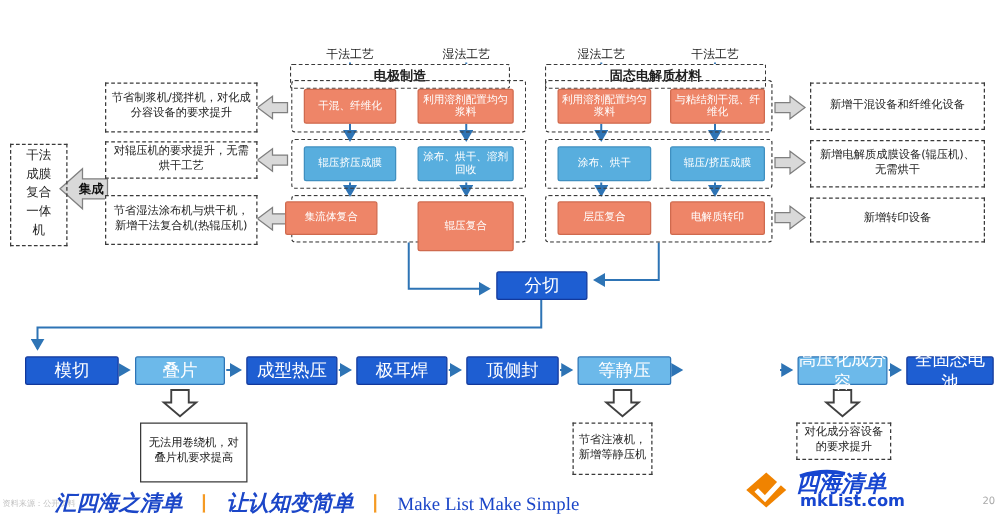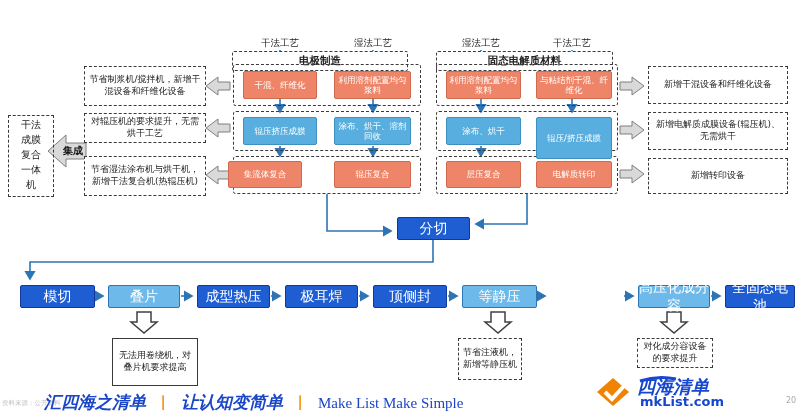--- a/index.html
+++ b/index.html
@@ -119,33 +119,33 @@
   <div class="row-box" style="left:436px;top:156px;width:182px;height:38px;"></div>
 
   <div class="step orange" style="left:243px;top:71px;width:74px;height:28px;">干混、纤维化</div>
   <div class="step orange" style="left:334px;top:71px;width:77px;height:28px;">利用溶剂配置均匀浆料</div>
   <div class="step orange" style="left:446px;top:71px;width:75px;height:28px;">利用溶剂配置均匀浆料</div>
   <div class="step orange" style="left:536px;top:71px;width:76px;height:28px;">与粘结剂干混、纤维化</div>
 
   <div class="step blue" style="left:243px;top:117px;width:74px;height:28px;">辊压挤压成膜</div>
   <div class="step blue" style="left:334px;top:117px;width:77px;height:28px;">涂布、烘干、溶剂回收</div>
   <div class="step blue" style="left:446px;top:117px;width:75px;height:28px;">涂布、烘干</div>
-  <div class="step blue" style="left:536px;top:117px;width:76px;height:42px;">辊压/挤压成膜</div>
+  <div class="step blue" style="left:536px;top:117px;width:76px;height:28px;">辊压/挤压成膜</div>
 
   <div class="step orange" style="left:228px;top:161px;width:74px;height:27px;">集流体复合</div>
-  <div class="step orange" style="left:334px;top:161px;width:77px;height:27px;">辊压复合</div>
+  <div class="step orange" style="left:334px;top:161px;width:77px;height:40px;">辊压复合</div>
   <div class="step orange" style="left:446px;top:161px;width:75px;height:27px;">层压复合</div>
   <div class="step orange" style="left:536px;top:161px;width:76px;height:27px;">电解质转印</div>
 
   <div class="machine" style="left:8px;top:115px;width:46px;height:82px;">
     <span>干法成膜复合一体机</span>
   </div>
   <div class="integ-label" style="left:58px;top:144px;width:30px;">集成</div>
 
-  <div class="ann dashed-b" style="left:84px;top:66px;width:122px;height:40px;">节省制浆机/搅拌机，新增干混设备和纤维化设备</div>
+  <div class="ann dashed-b" style="left:84px;top:66px;width:122px;height:40px;">节省制浆机/搅拌机，对化成分容设备的要求提升</div>
   <div class="ann dashed-b" style="left:84px;top:113px;width:122px;height:30px;">对辊压机的要求提升，无需烘干工艺</div>
   <div class="ann dashed-b" style="left:84px;top:156px;width:122px;height:40px;">节省湿法涂布机与烘干机，新增干法复合机(热辊压机)</div>
 
   <div class="ann dashed-b" style="left:648px;top:66px;width:140px;height:38px;">新增干混设备和纤维化设备</div>
   <div class="ann dashed-b" style="left:648px;top:112px;width:140px;height:38px;">新增电解质成膜设备(辊压机)、无需烘干</div>
   <div class="ann dashed-b" style="left:648px;top:158px;width:140px;height:36px;">新增转印设备</div>
 
   <div class="node dark" style="left:397px;top:217px;width:73px;height:23px;">分切</div>
 
   <div class="node dark" style="left:20px;top:285px;width:75px;height:23px;">模切</div>

